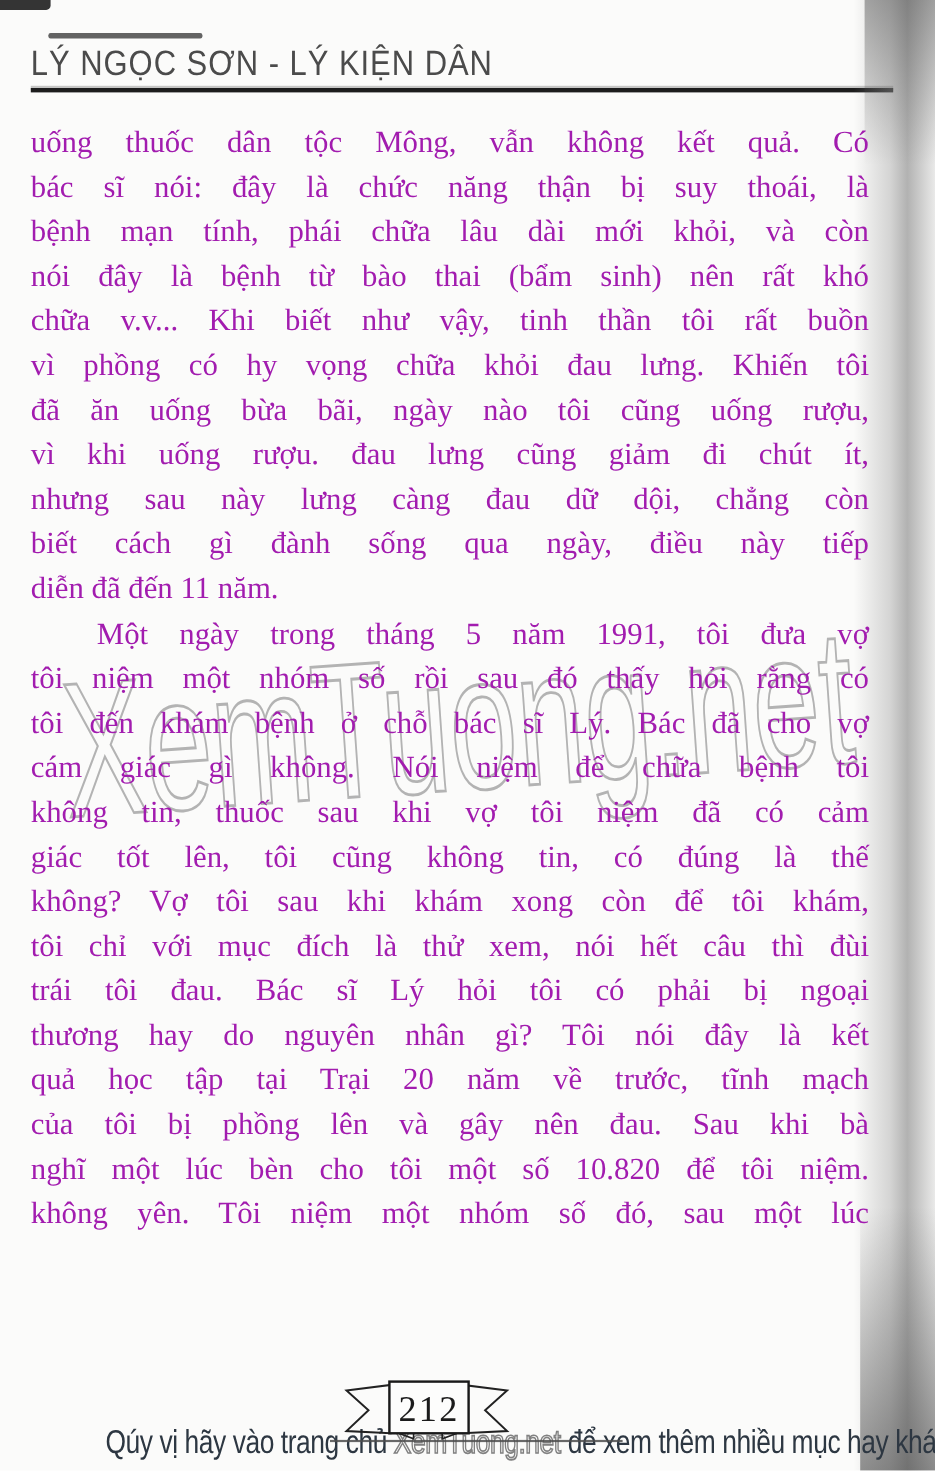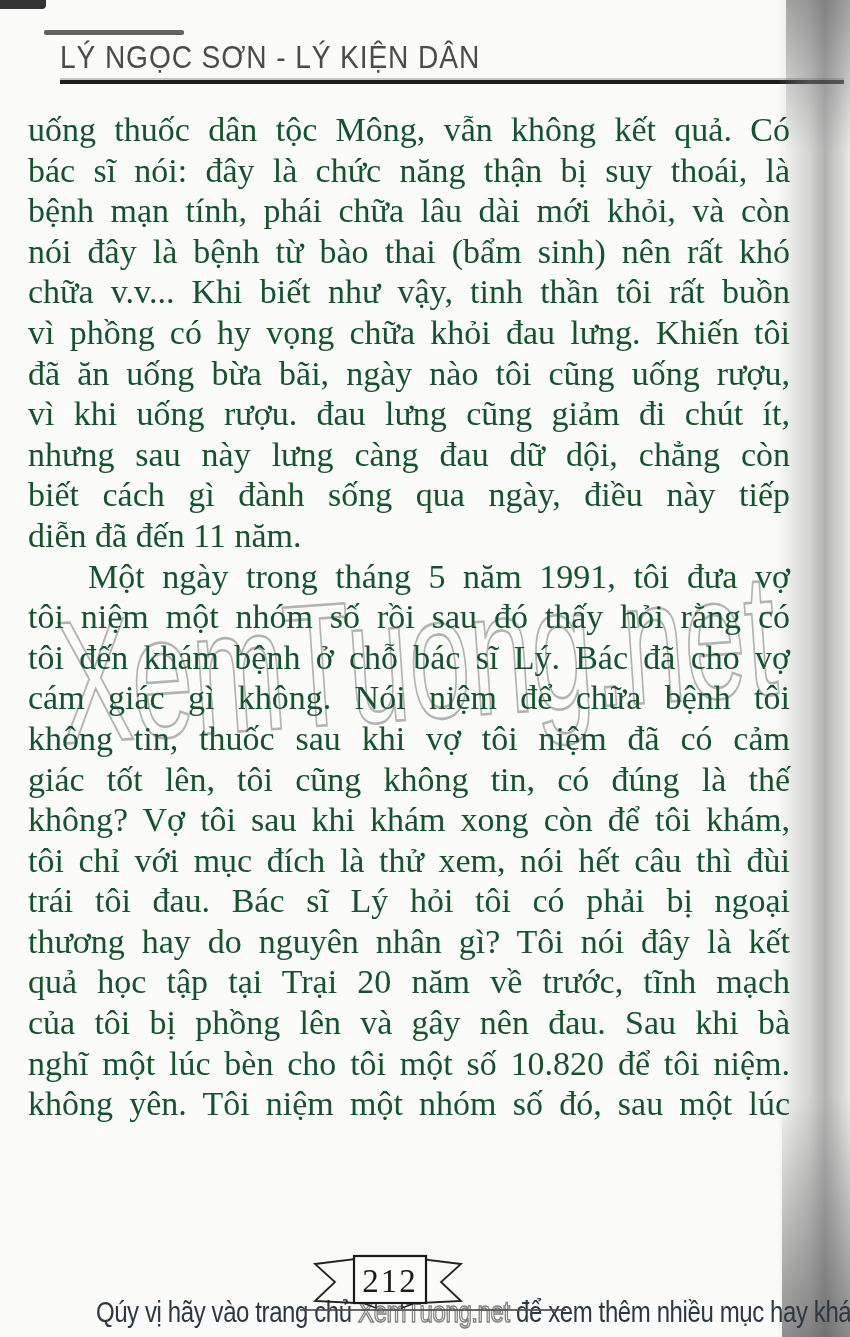--- a/index.html
+++ b/index.html
@@ -32,21 +32,21 @@
     position:absolute;right:0;top:0;width:64px;height:150px;
     background:linear-gradient(180deg,rgba(70,70,70,.45),rgba(70,70,70,0));
   }
   .edge-shadow-bottom{
     position:absolute;right:0;bottom:0;width:68px;height:240px;
     background:linear-gradient(0deg,rgba(60,60,60,.55),rgba(60,60,60,0));
   }
 
   
   .header{
-    position:absolute;left:28px;top:40px;width:790px;margin-left:32px;
+    position:absolute;left:28px;top:40px;width:790px;
   }
   .header-title{
     display:inline-block;
     font-family:"Liberation Sans","DejaVu Sans",sans-serif;
     font-size:32px;line-height:34px;
     color:#4b4b4b;
     letter-spacing:1px;
     transform:scaleX(.88);transform-origin:left center;
     white-space:nowrap;
   }
@@ -65,22 +65,22 @@
     color:rgba(255,255,255,.05);
     -webkit-text-stroke:2.6px #b3b3b3;
     transform:rotate(-4deg) scaleX(.63);
     transform-origin:left center;
     z-index:1;
   }
 
   
   .body-text{
     position:absolute;left:28px;top:110px;width:762px;
-    font-size:34px;line-height:40.6px;
-    color:#14532d;
+    font-size:28px;line-height:40.6px;
+    color:#a21caf;
     z-index:2;
   }
   .line{
     text-align:justify;
     text-align-last:justify;
     text-justify:inter-word;
     height:40.6px;overflow:visible;white-space:nowrap;
   }
   .line.no-stretch{text-align-last:left;}
   .line.indent{text-indent:60px;}

